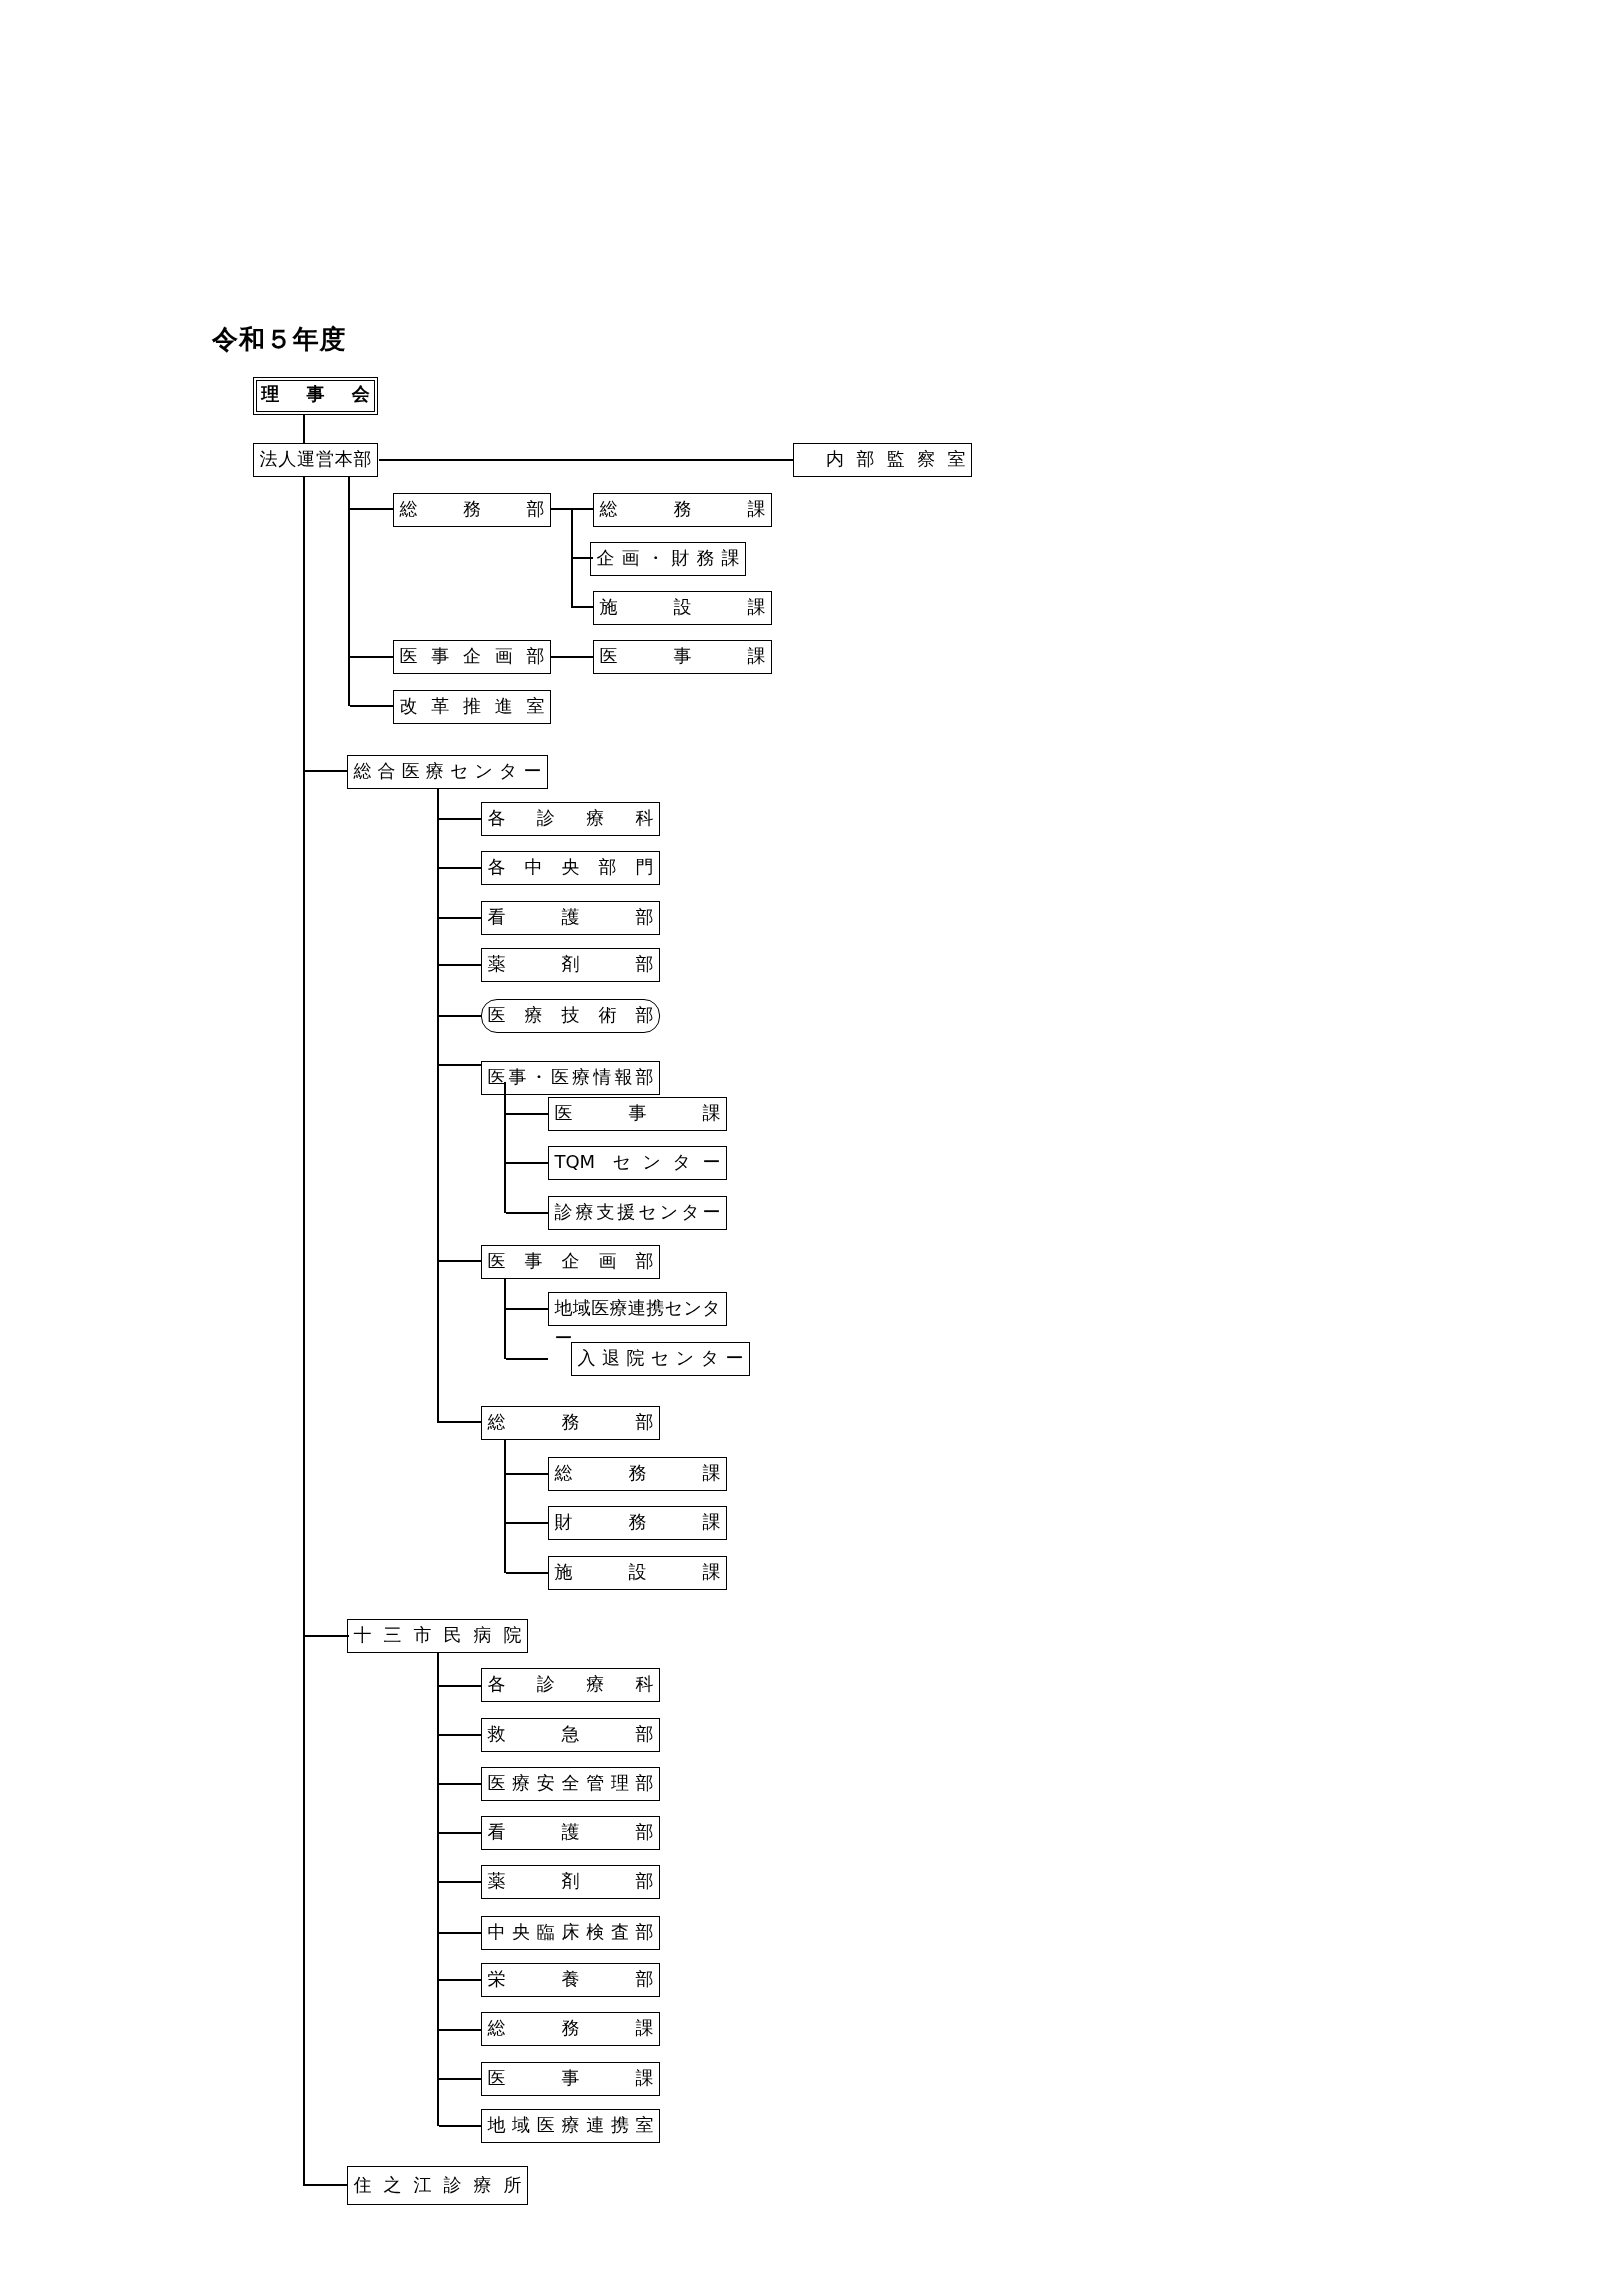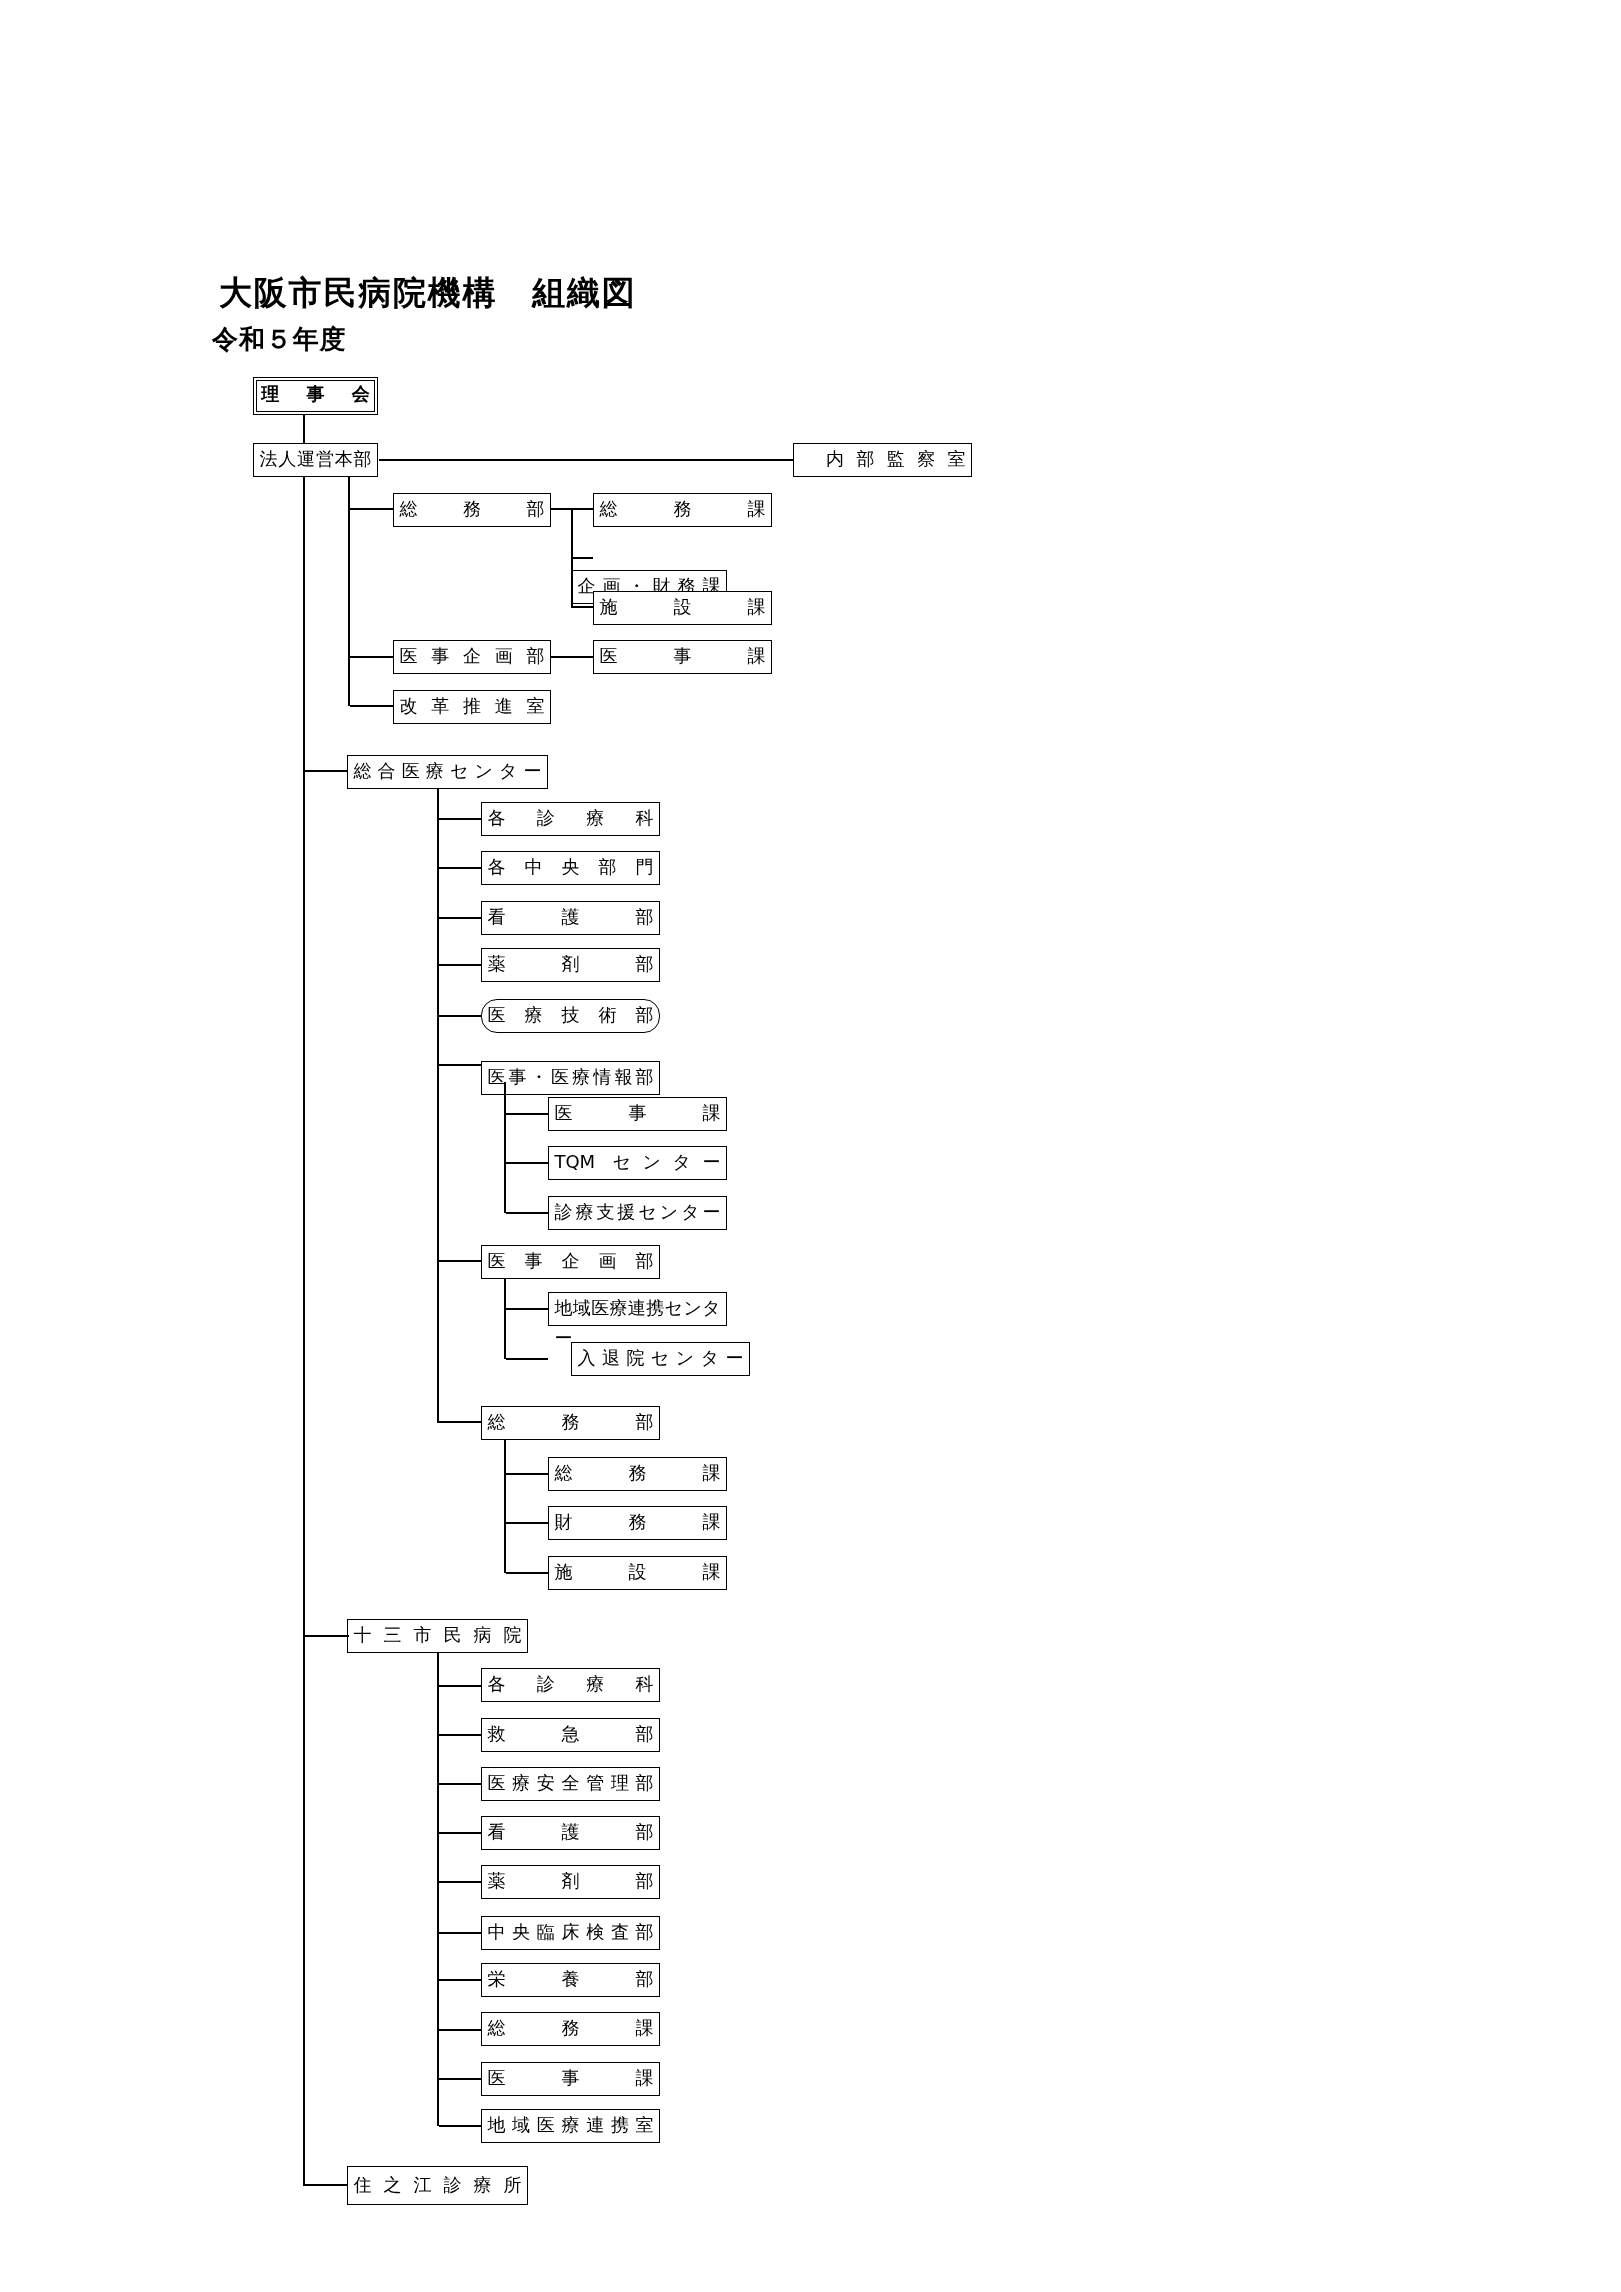--- a/index.html
+++ b/index.html
@@ -34,34 +34,33 @@
   }
   .h,.v{position:absolute;background:#000;}
   .h{height:1.8px;}
   .v{width:1.8px;}
 </style>
 </head>
 <body>
 
 <div id="canvas">
 
-  <div class="page-title">大阪市民病院機構　組織図</div>
   <div class="fiscal-year">令和５年度</div>
 
   <div class="box double" style="left:253px;top:377px;width:125px;height:38px;">
     <div class="inner">理事会</div>
   </div>
 
   <div class="box" style="left:253px;top:443px;width:125px;">法人運営本部</div>
 
   <div class="box" style="left:793px;top:443px;width:179px;padding-left:32px;">内部監察室</div>
 
   <div class="box" style="left:393px;top:493px;width:158px;">総務部</div>
   <div class="box" style="left:593px;top:493px;width:179px;">総務課</div>
-  <div class="box" style="left:571px;top:542px;width:156px;margin-top:28px;">企画・財務課</div>
+  <div class="box" style="left:590px;top:542px;width:156px;">企画・財務課</div>
   <div class="box" style="left:593px;top:591px;width:179px;">施設課</div>
 
   <div class="box" style="left:393px;top:640px;width:158px;">医事企画部</div>
   <div class="box" style="left:593px;top:640px;width:179px;">医事課</div>
 
   <div class="box" style="left:393px;top:690px;width:158px;">改革推進室</div>
 
   <div class="box" style="left:347px;top:755px;width:201px;">総合医療センター</div>
 
   <div class="box" style="left:481px;top:802px;width:179px;">各診療科</div>

